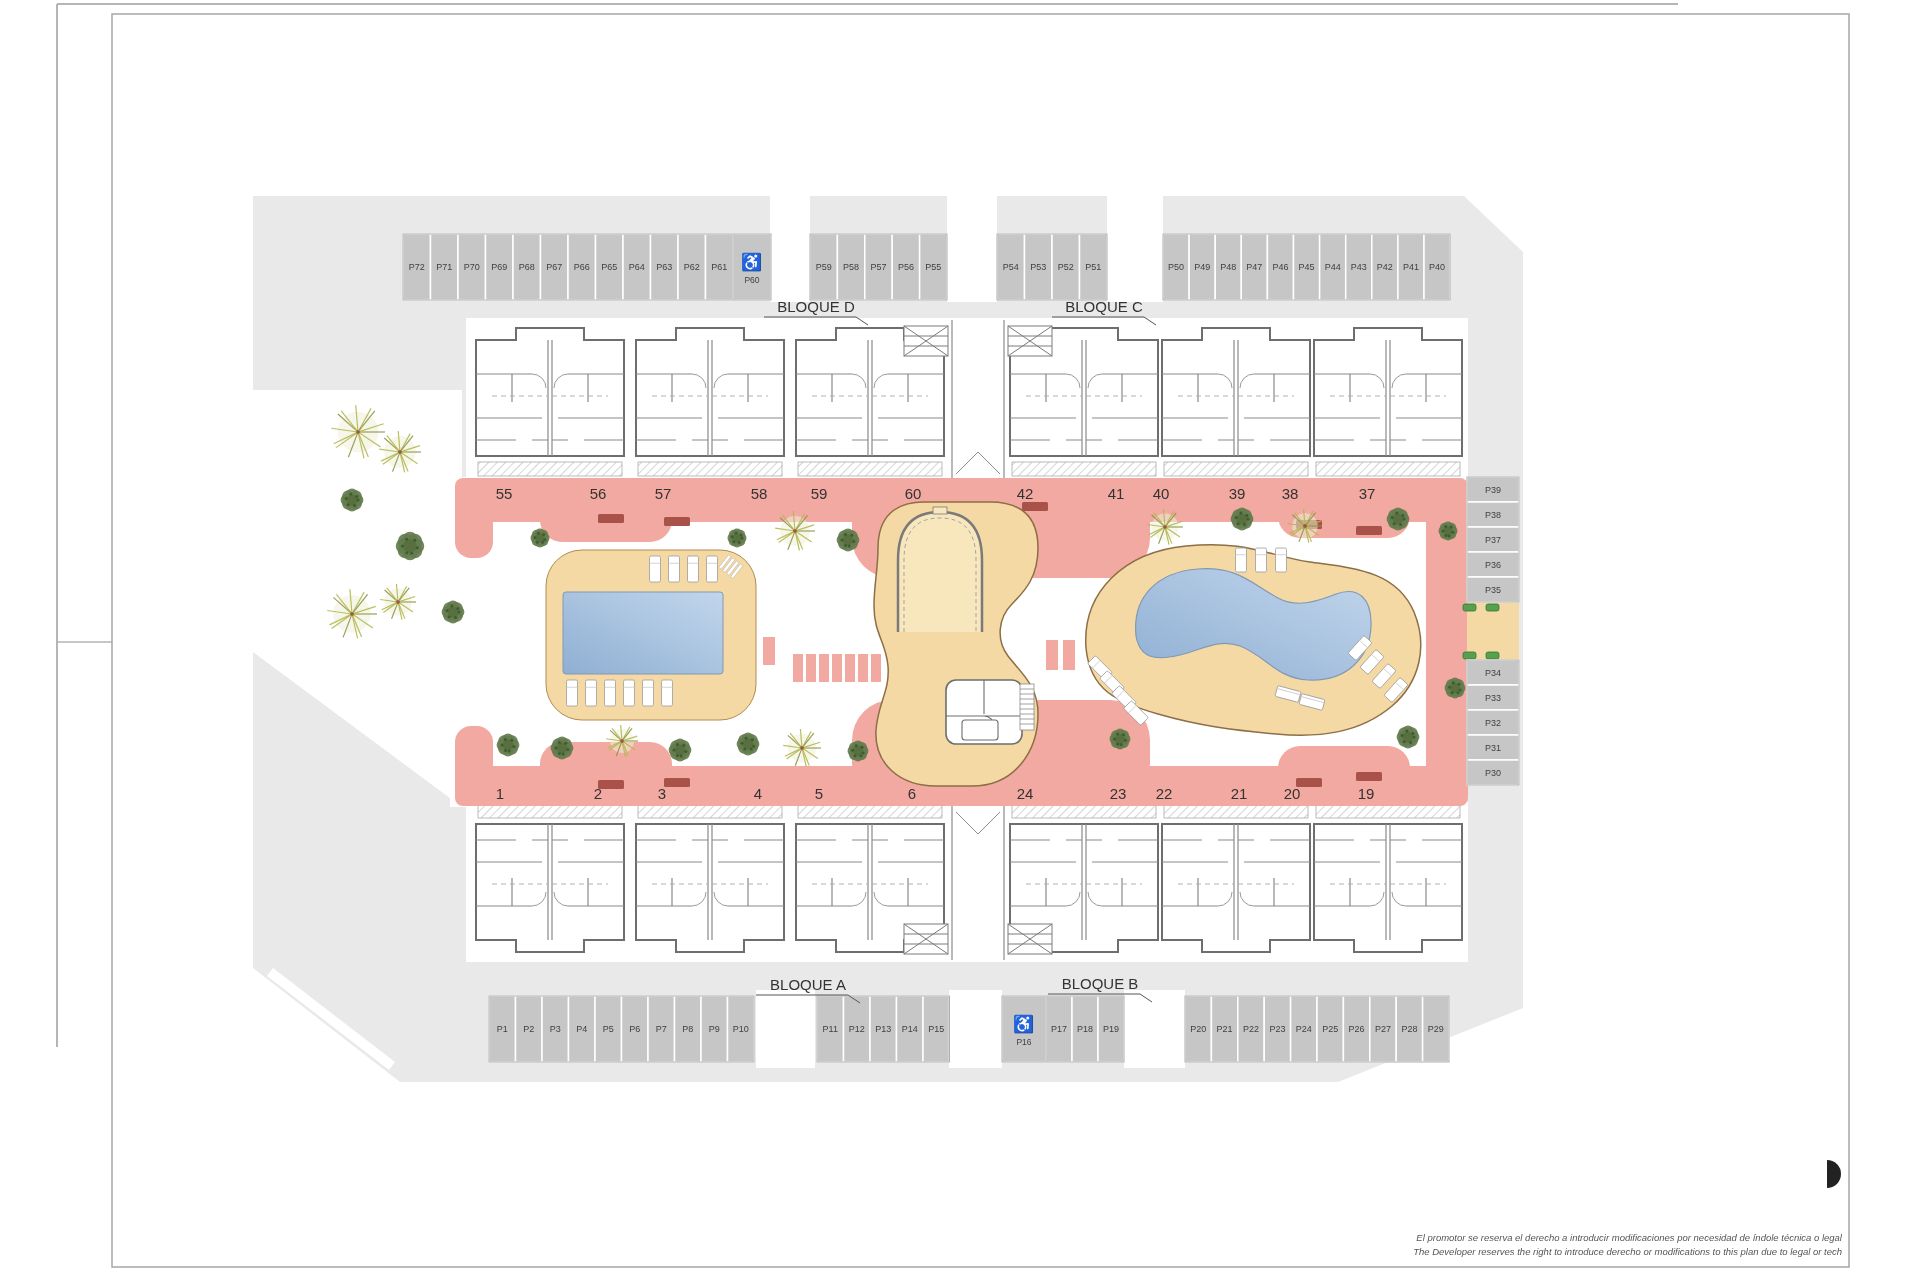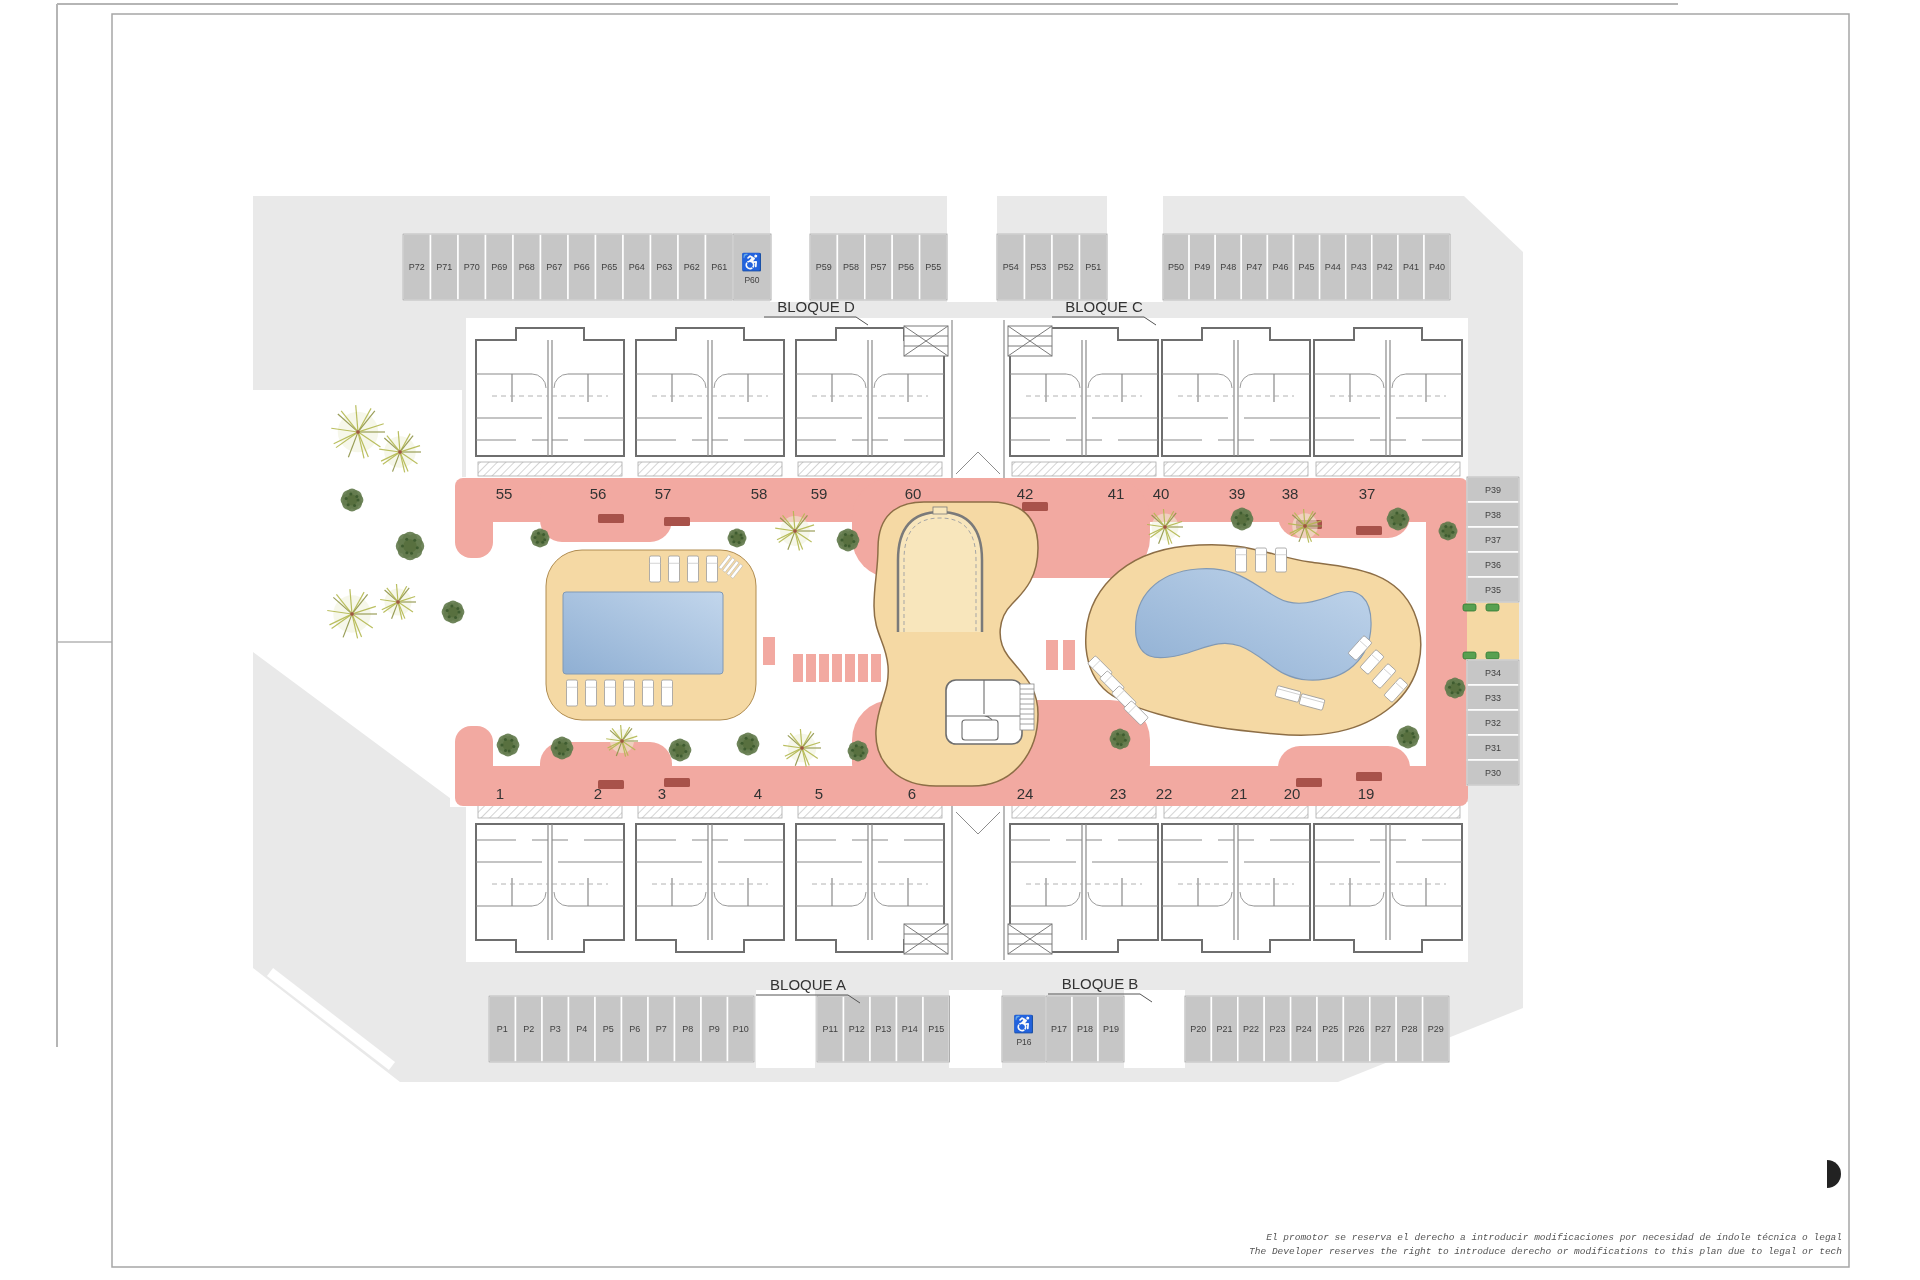--- a/index.html
+++ b/index.html
@@ -1,20 +1,20 @@
 <!DOCTYPE html>
 <html><head>
 <meta charset="utf-8">
 <style>
   html,body{margin:0;padding:0;background:#fff;}
   .page{position:relative;width:1920px;height:1280px;background:#eab308;overflow:hidden;
         font-family:"Liberation Sans",sans-serif;}
   .plan-svg{position:absolute;left:0;top:0;}
   .disclaimer{position:absolute;right:78px;top:1231px;text-align:right;
-              font-style:italic;font-size:9.5px;line-height:1.5;color:#555;font-family:Liberation Mono, monospace;}
+              font-style:italic;font-size:9.5px;line-height:1.5;color:#555;}
   svg text{font-family:"Liberation Sans",sans-serif;}
 </style>
 </head>
 <body>
 
 <div class="page">
   <svg class="plan-svg" id="plan" width="1920" height="1280" viewBox="0 0 1920 1280">
       <defs>
         <linearGradient id="poolg" x1="0" y1="1" x2="1" y2="0">
           <stop offset="0" stop-color="#8fafd3"></stop>

